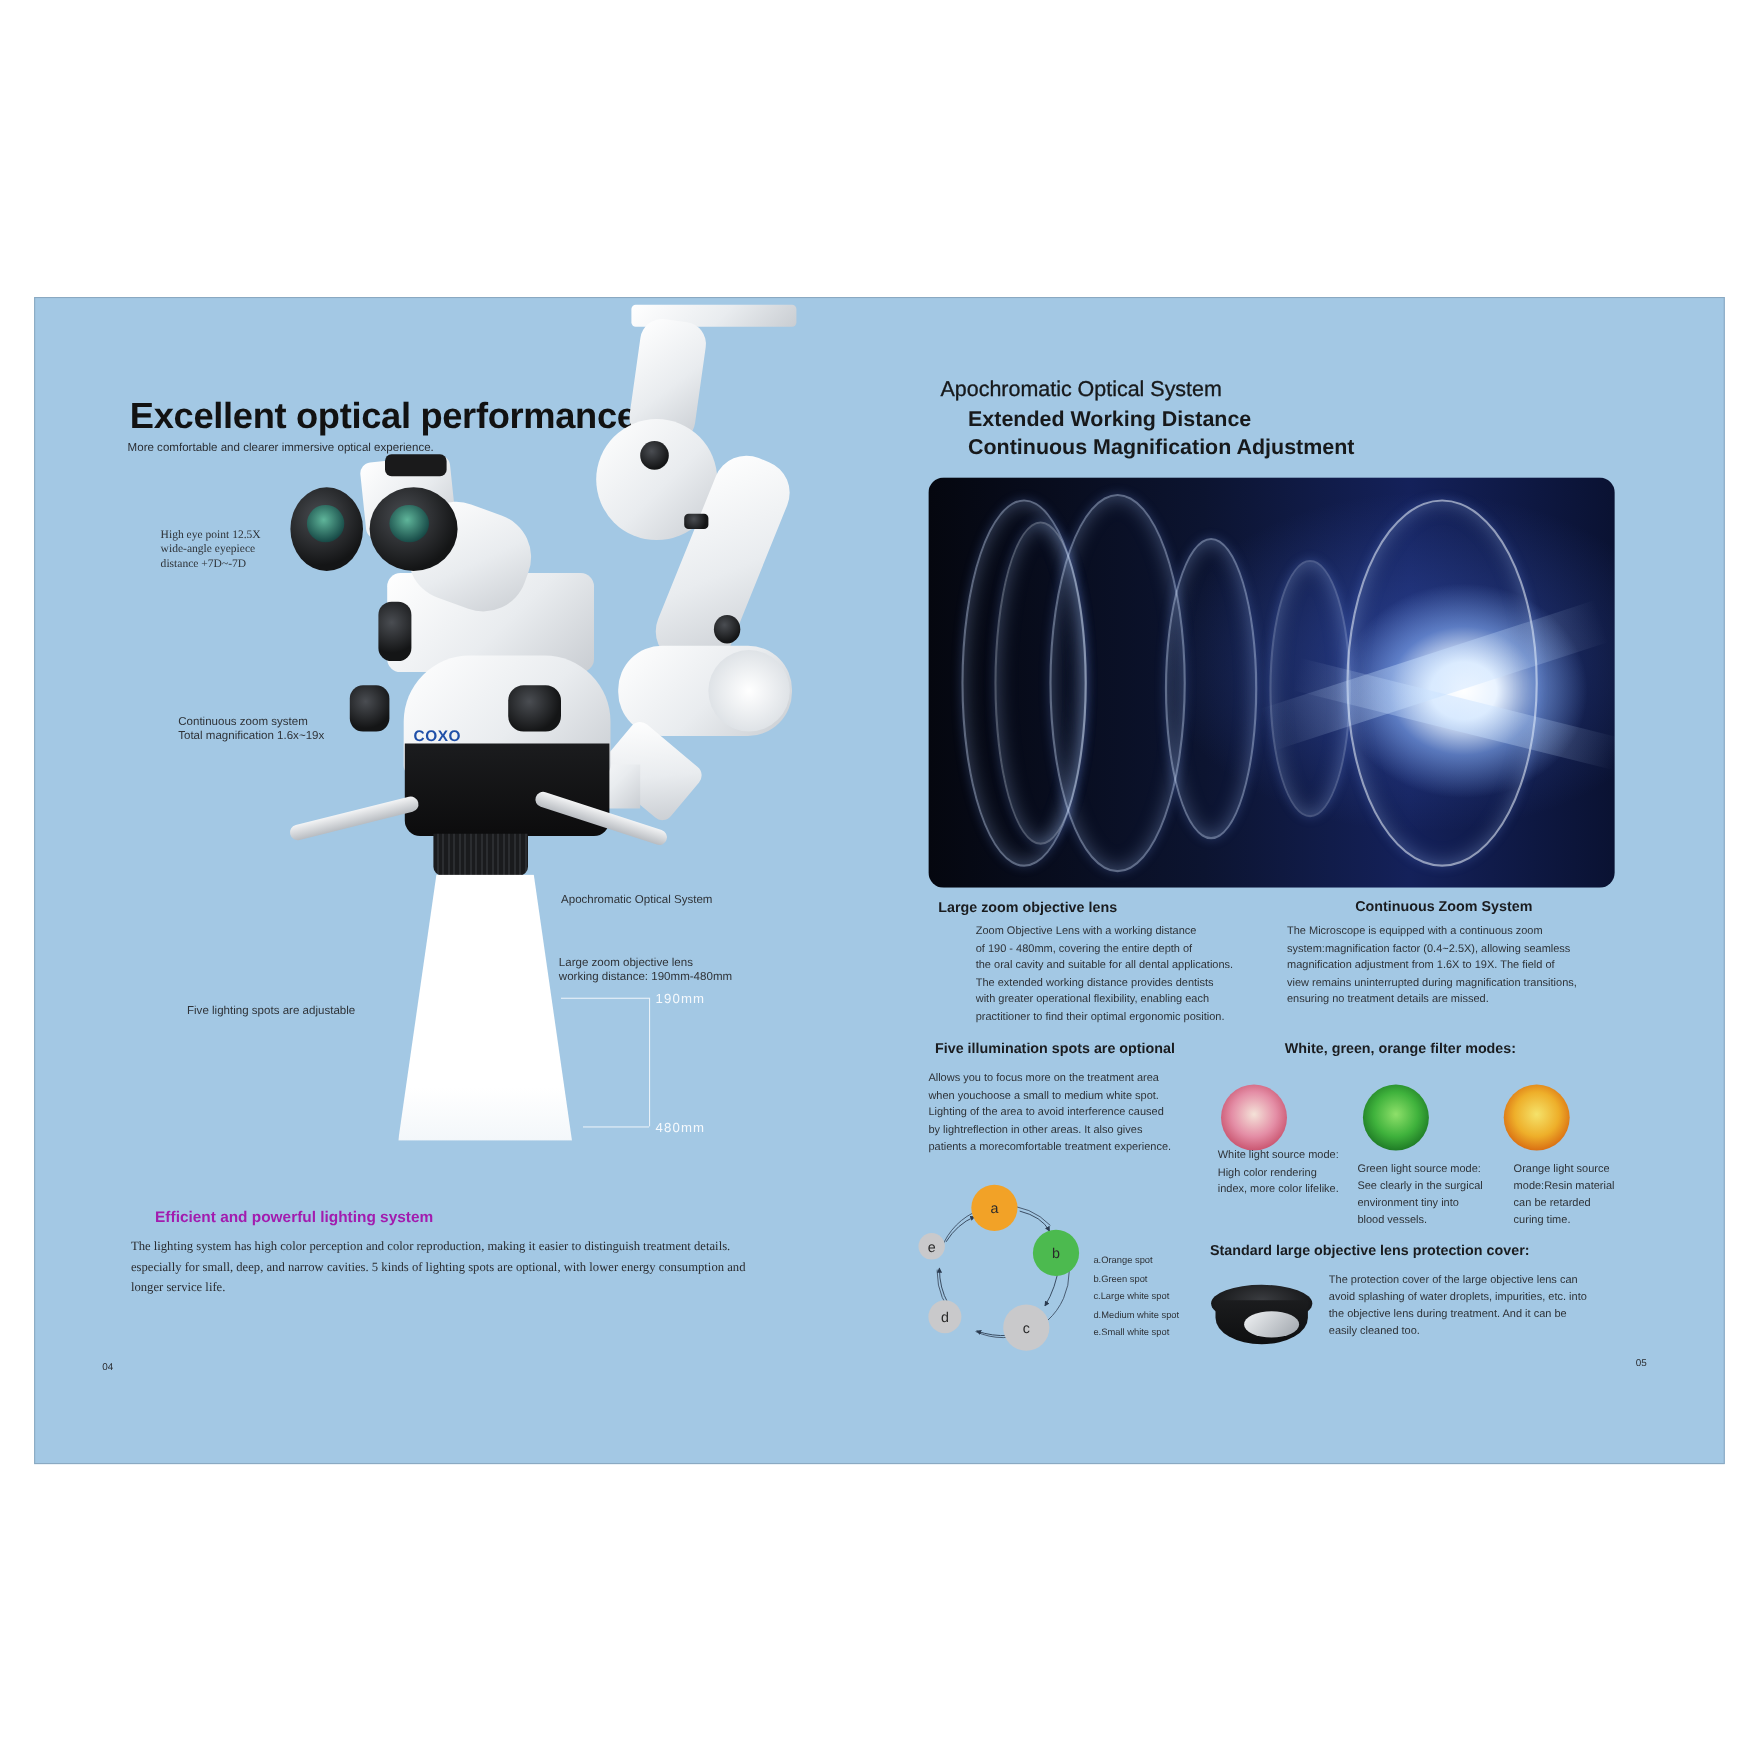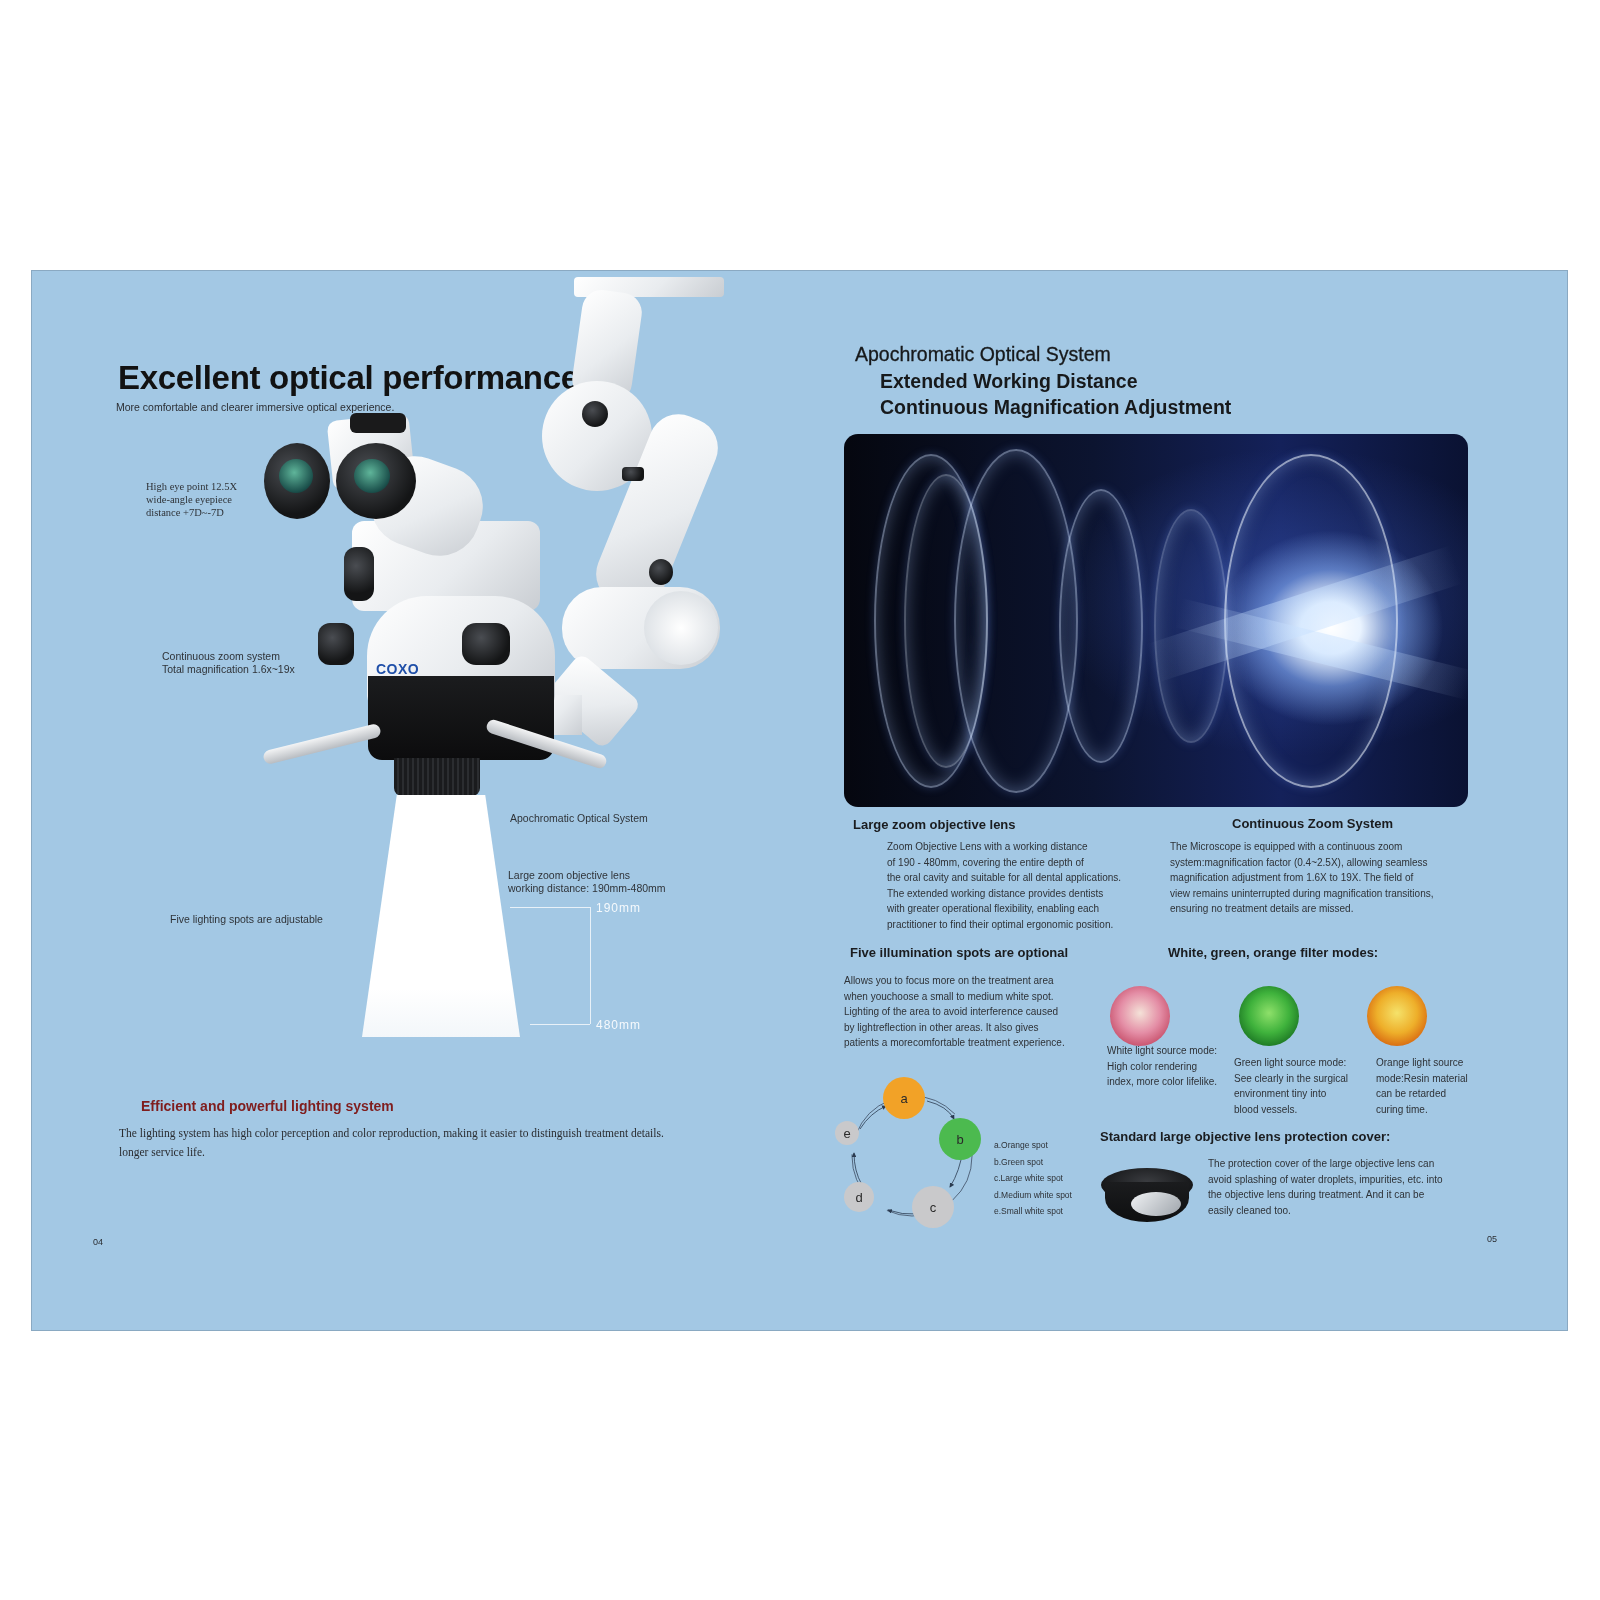--- a/index.html
+++ b/index.html
@@ -11,21 +11,21 @@
   .serif { font-family:"Liberation Serif", serif; }
 
   
   .title { left:86px; top:88px; font-size:33px; font-weight:bold; letter-spacing:-0.3px; color:#121212;text-align:right; }
   .subtitle { left:84px; top:130px; font-size:10.5px; color:#2b2e33; }
   .callout { font-size:10.5px; color:#2f3338; line-height:13px; }
   .callout.serif { font-size:10.5px; line-height:13px; }
   .dim { color:#ffffff; font-size:12px; letter-spacing:1px; opacity:0.9; }
   .dimline { background:#f4f8fb; opacity:0.85; }
 
-  .sec-h { font-size:14px; font-weight:bold; color:#7f1d1d; }
+  .sec-h { font-size:14px; font-weight:bold; color:#a21caf; }
   .body-serif { font-family:"Liberation Serif", serif; font-size:11.5px; line-height:19px; color:#2a2c30; }
   .pg { font-size:9px; color:#2a2c30; }
 
   
   .scope-white { background:linear-gradient(135deg,#ffffff 0%,#e9ecef 55%,#c9cdd2 100%); }
   .knob { background:radial-gradient(circle at 40% 35%, #4a4d52 0%, #141516 70%); border-radius:50%; }
   .cone { left:330px; top:524px; width:158px; height:242px;
           background:linear-gradient(180deg,#ffffff 0%,#ffffff 80%, #f3f7fa 100%);
           clip-path:polygon(22% 0,78% 0,100% 100%,0 100%); }
 
@@ -115,20 +115,21 @@
 
   <div class="abs dimline" style="left:478px;top:636px;width:80px;height:1px;"></div>
   <div class="abs dimline" style="left:558px;top:636px;width:1px;height:117px;"></div>
   <div class="abs dimline" style="left:498px;top:753px;width:60px;height:1px;"></div>
   <div class="abs dim" style="left:564px;top:630px;">190mm</div>
   <div class="abs dim" style="left:564px;top:747px;">480mm</div>
 
   <div class="abs sec-h" style="left:109px;top:827px;">Efficient and powerful lighting system</div>
   <div class="abs body-serif" style="left:87px;top:853px;width:680px;">
     <div>The lighting system has high color perception and color reproduction, making it easier to distinguish treatment details.</div>
+    <div>especially for small, deep, and narrow cavities. 5 kinds of lighting spots are optional, with lower energy consumption and</div>
     <div>longer service life.</div>
   </div>
   <div class="abs pg" style="left:61px;top:966px;">04</div>
 
   <div class="abs r-head" style="top:72px;left:823px;font-weight:normal;-webkit-text-stroke:0.3px #17191b;">Apochromatic Optical System</div>
   <div class="abs r-head" style="top:99px;">Extended Working Distance</div>
   <div class="abs r-head" style="top:125px;">Continuous Magnification Adjustment</div>
 
   <div class="abs hero">
     <div class="lens" style="left:30px;top:20px;width:110px;height:330px;"></div>

